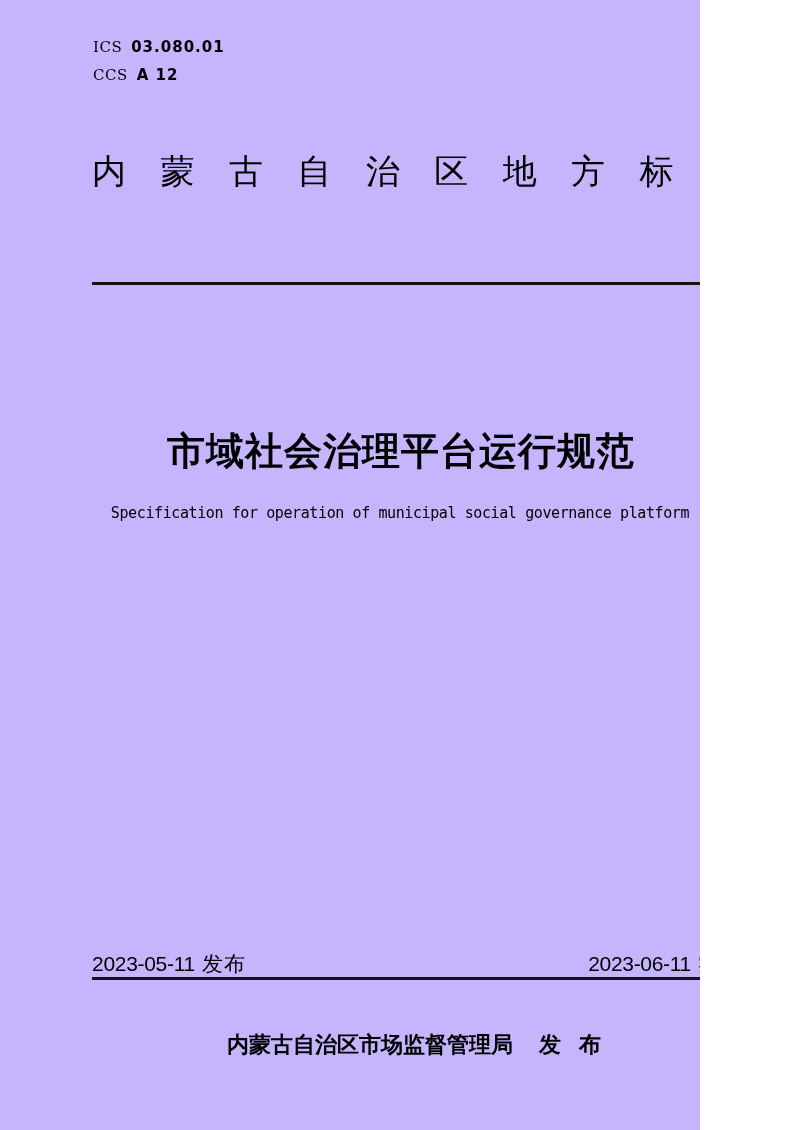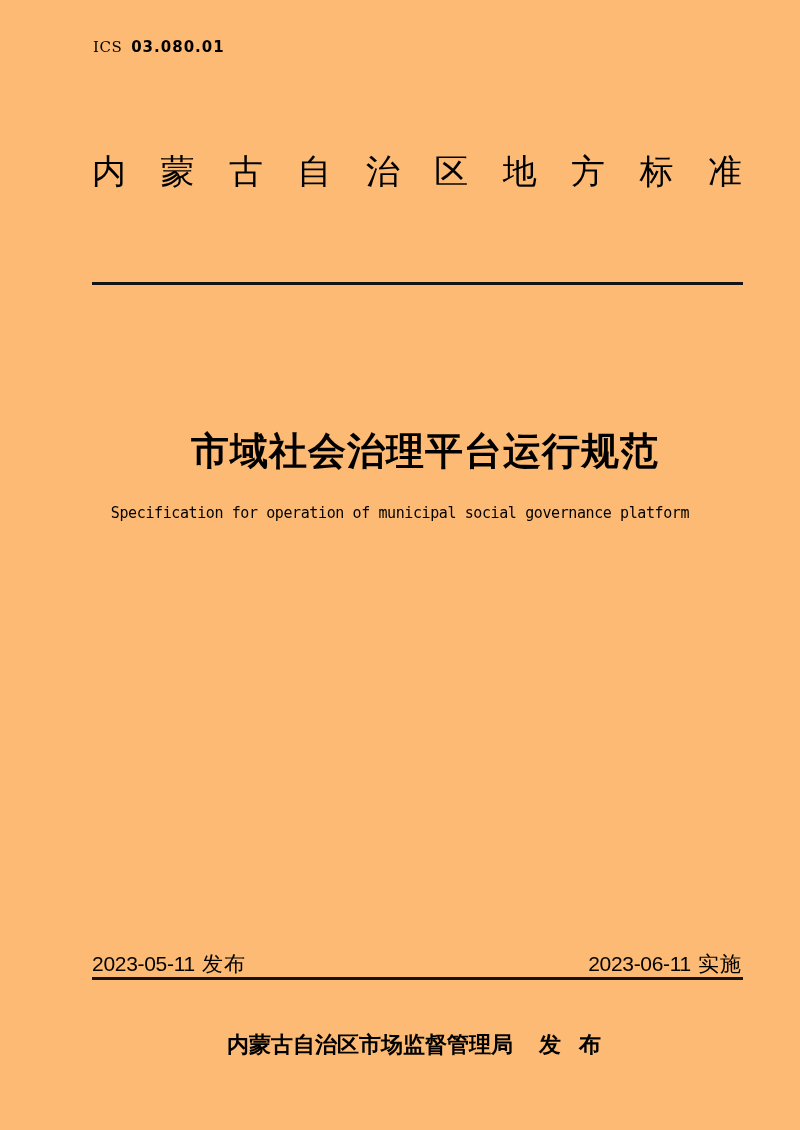--- a/index.html
+++ b/index.html
@@ -2,23 +2,23 @@
 <html><head>
 <meta charset="utf-8">
 <style>
   html, body {
     margin: 0;
     padding: 0;
     background: #ffffff;
   }
   .page {
     position: relative;
-    width: 800px;
+    width: 700px;
     height: 1130px;
-    background: #fdba74;
+    background: #c4b5fd;
     color: #000000;
     font-family: "Liberation Sans", sans-serif;
     overflow: hidden;
   }
 
   
   .ics-block {
     position: absolute;
     left: 93px;
     top: 33px;
@@ -81,21 +81,21 @@
     height: 3px;
     background: #141414;
   }
   .rule-top { top: 282px; }
   .rule-bottom { top: 977px; }
 
   
   .title-cn {
     position: absolute;
     top: 429px;
-    left: 100px;
+    left: 76px;
     width: 650px;
     text-align: center;
     font-size: 38px;
     line-height: 44px;
     font-weight: 700;
     letter-spacing: 1px;
     white-space: nowrap;
   }
 
   
@@ -144,20 +144,23 @@
 </style>
 </head>
 <body>
 
 <div class="page">
 
   <div class="ics-block">
     <div>
       <span class="row-label">ICS</span><span class="row-value">03.080.01</span>
     </div>
+    <div>
+      <span class="row-label">CCS</span><span class="row-value">A 12</span>
+    </div>
   </div>
 
 
   <div class="std-type">
       <span>内</span>
       <span>蒙</span>
       <span>古</span>
       <span>自</span>
       <span>治</span>
       <span>区</span>

